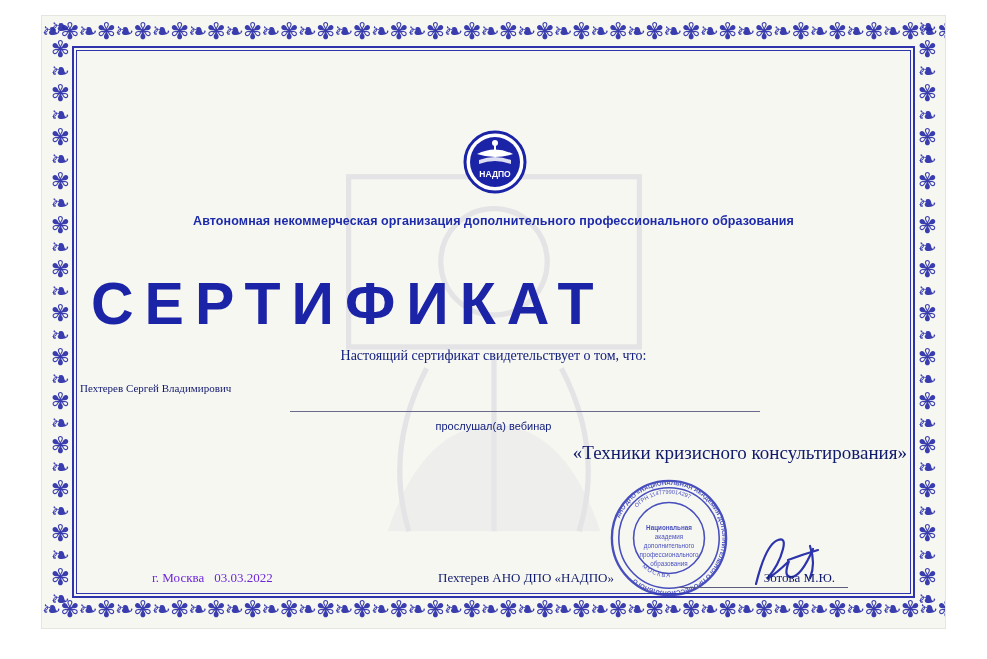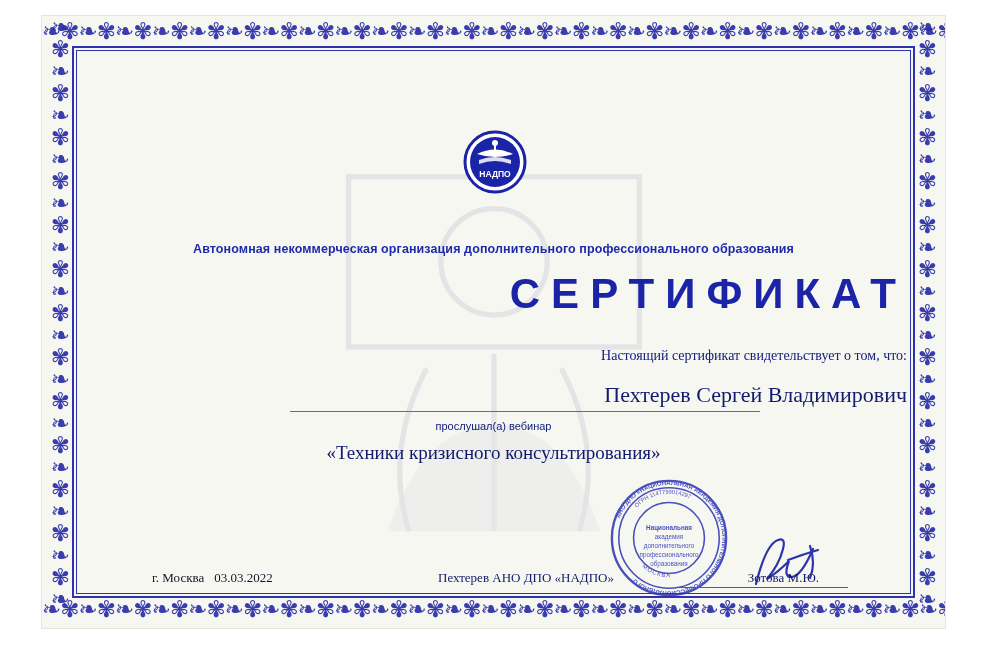--- a/index.html
+++ b/index.html
@@ -110,53 +110,53 @@
   .org-line {
     position: absolute;
     width: 100%;
     text-align: center;
     color: #1d2bab;
     font-size: 12.5px;
     font-weight: bold;
     letter-spacing: .1px;
     font-family: "Liberation Sans", sans-serif;
   }
-  .org-line-1 { top: 188px; text-align: center; }
+  .org-line-1 { top: 160px; text-align: center; }
   .org-line-2 { top: 190px; }
 
   .title {
     position: absolute;
     top: 216px;
     width: 100%;
-    text-align: right;
+    text-align: left;
     color: #1b23a6;
-    font-size: 42px;
+    font-size: 59px;
     font-weight: bold;
     letter-spacing: 11px;
     font-family: "Liberation Sans", sans-serif;
     text-indent: 11px;
   }
 
   .subtitle {
     position: absolute;
     top: 294px;
     width: 100%;
-    text-align: right;
+    text-align: center;
     color: #14207f;
     font-size: 14px;
     font-family: "Liberation Serif", serif;
   }
 
   .recipient {
     position: absolute;
     top: 328px;
     width: 100%;
-    text-align: right;
+    text-align: left;
     color: #111a6e;
-    font-size: 22px;
+    font-size: 11px;
     font-family: "Liberation Serif", serif;
   }
 
   .rule {
     position: absolute;
     left: 210px;
     top: 357px;
     width: 470px;
     border-bottom: 1px solid #6a6a8c;
   }
@@ -168,39 +168,39 @@
     text-align: center;
     color: #14207f;
     font-size: 11px;
     font-family: Liberation Sans, sans-serif;
   }
 
   .course {
     position: absolute;
     top: 388px;
     width: 100%;
-    text-align: center;
+    text-align: right;
     color: #101a6b;
     font-size: 19px;
     font-family: "Liberation Serif", serif;
   }
 
   
   .footer {
     position: absolute;
     left: 0;
     right: 0;
     top: 516px;
     height: 40px;
   }
   .place-date {
     position: absolute;
     left: 72px;
     top: 0;
-    color: #0f172a;
+    color: #6d28d9;
     font-size: 13px;
     font-family: "Liberation Serif", serif;
     white-space: nowrap;
   }
   .place-date .date { margin-left: 10px; }
 
   .director {
     position: absolute;
     left: 358px;
     top: 0;
@@ -211,21 +211,21 @@
   }
   .sign-rule {
     position: absolute;
     left: 598px;
     top: 17px;
     width: 170px;
     border-bottom: 1px solid #5c5c80;
   }
   .signer {
     position: absolute;
-    right: 88px;
+    right: 72px;
     top: 0;
     color: #101a6b;
     font-size: 13px;
     font-family: "Liberation Serif", serif;
     white-space: nowrap;
   }
 
   
   .stamp {
     position: absolute;

